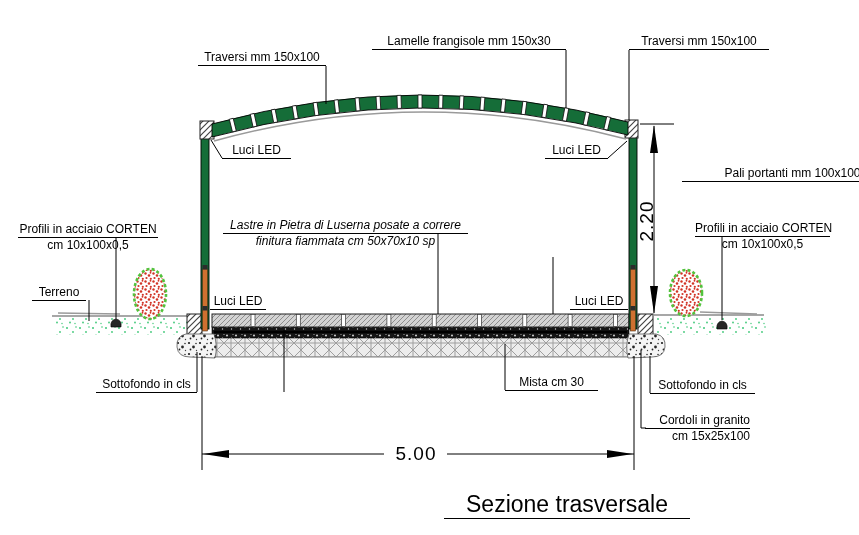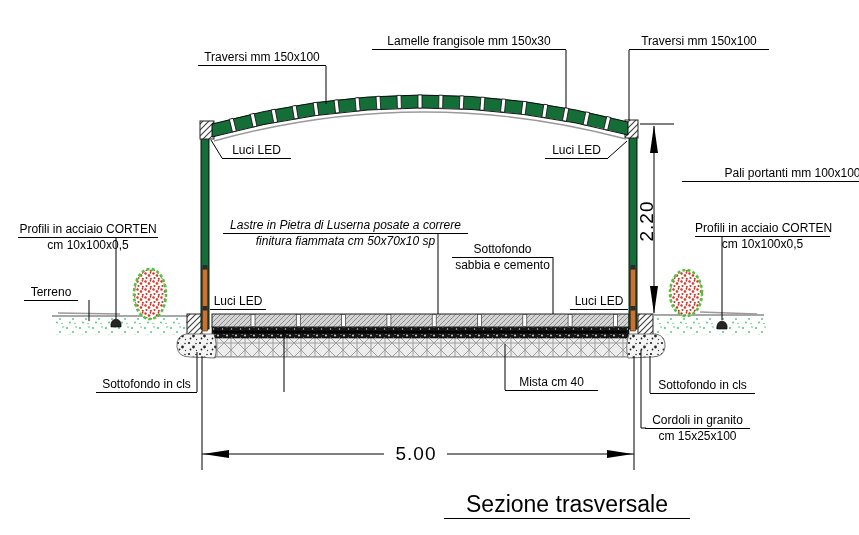--- a/index.html
+++ b/index.html
@@ -260,54 +260,49 @@
     <span class="shelf"></span>
     <span>cm 10x100x0,5</span>
   </div>
 
   <div class="lbl" style="left:695px;top:221px;width:135px;">
     <span>Profili in acciaio CORTEN</span>
     <span class="shelf"></span>
     <span>cm 10x100x0,5</span>
   </div>
 
-  <div class="lbl" style="left:24px;top:285px;width:54px;">
+  <div class="lbl" style="left:32px;top:285px;width:54px;">
     <span>Terreno</span>
     <span class="shelf"></span>
   </div>
 
   <div class="lbl" style="left:223px;top:218px;width:245px;font-style:italic;">
     <span>Lastre in Pietra di Luserna posate a correre</span>
     <span class="shelf"></span>
     <span>finitura fiammata cm 50x70x10 sp</span>
   </div>
 
-  <div class="lbl" style="left:452px;top:242px;width:101px;">
-    <span>Sottofondo</span>
-    <span class="shelf"></span>
-    <span>sabbia e cemento</span>
-  </div>
 
   <div class="lbl" style="left:96px;top:377px;width:101px;">
     <span>Sottofondo in cls</span>
     <span class="shelf"></span>
   </div>
 
 
   <div class="lbl" style="left:505px;top:375px;width:93px;">
-    <span>Mista cm 40</span>
+    <span>Mista cm 30</span>
     <span class="shelf"></span>
   </div>
 
   <div class="lbl" style="left:650px;top:378px;width:105px;">
     <span>Sottofondo in cls</span>
     <span class="shelf"></span>
   </div>
 
-  <div class="lbl" style="left:645px;top:413px;width:105px;">
+  <div class="lbl" style="left:645px;top:413px;width:105px;text-align:right;">
     <span>Cordoli in granito</span>
     <span class="shelf"></span>
     <span>cm 15x25x100</span>
   </div>
 
   <div class="dim-text dim-v" style="left:616px;top:210px;width:62px;height:22px;">2.20</div>
 
   <div class="dim-text" style="left:385px;top:443px;width:62px;">5.00</div>
 
   <div class="title" style="left:444px;top:491px;width:246px;">Sezione trasversale</div>

